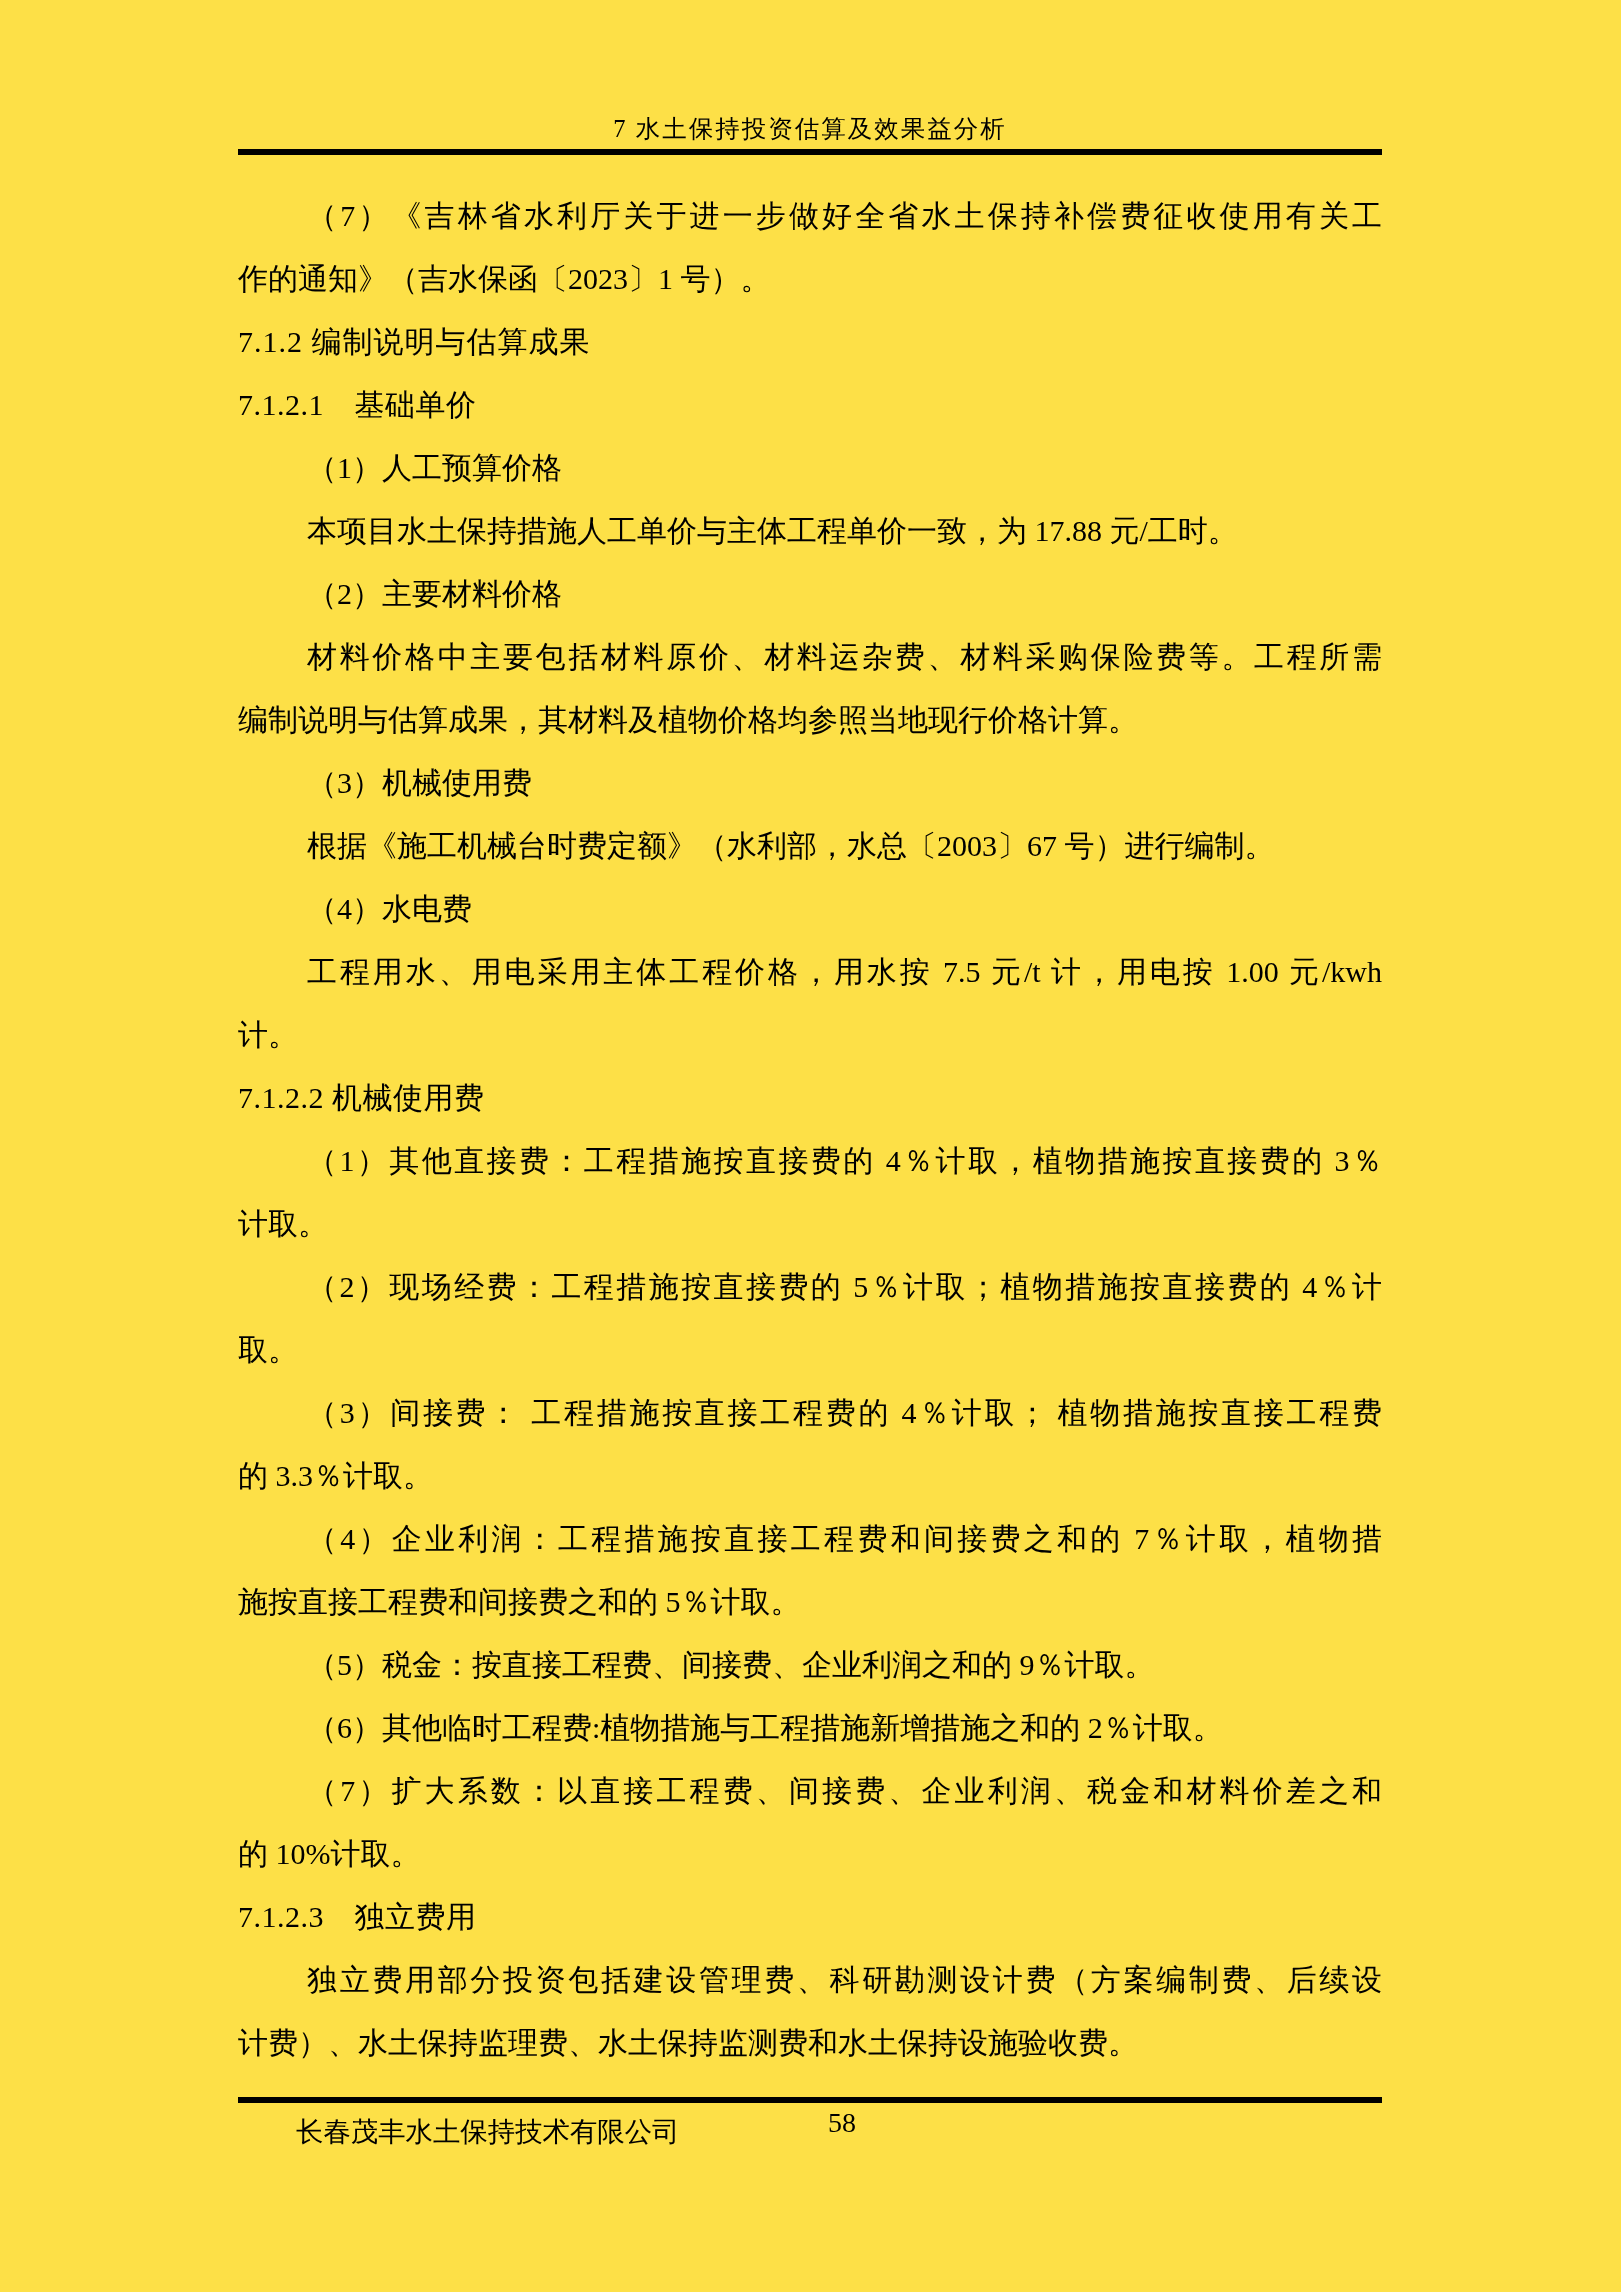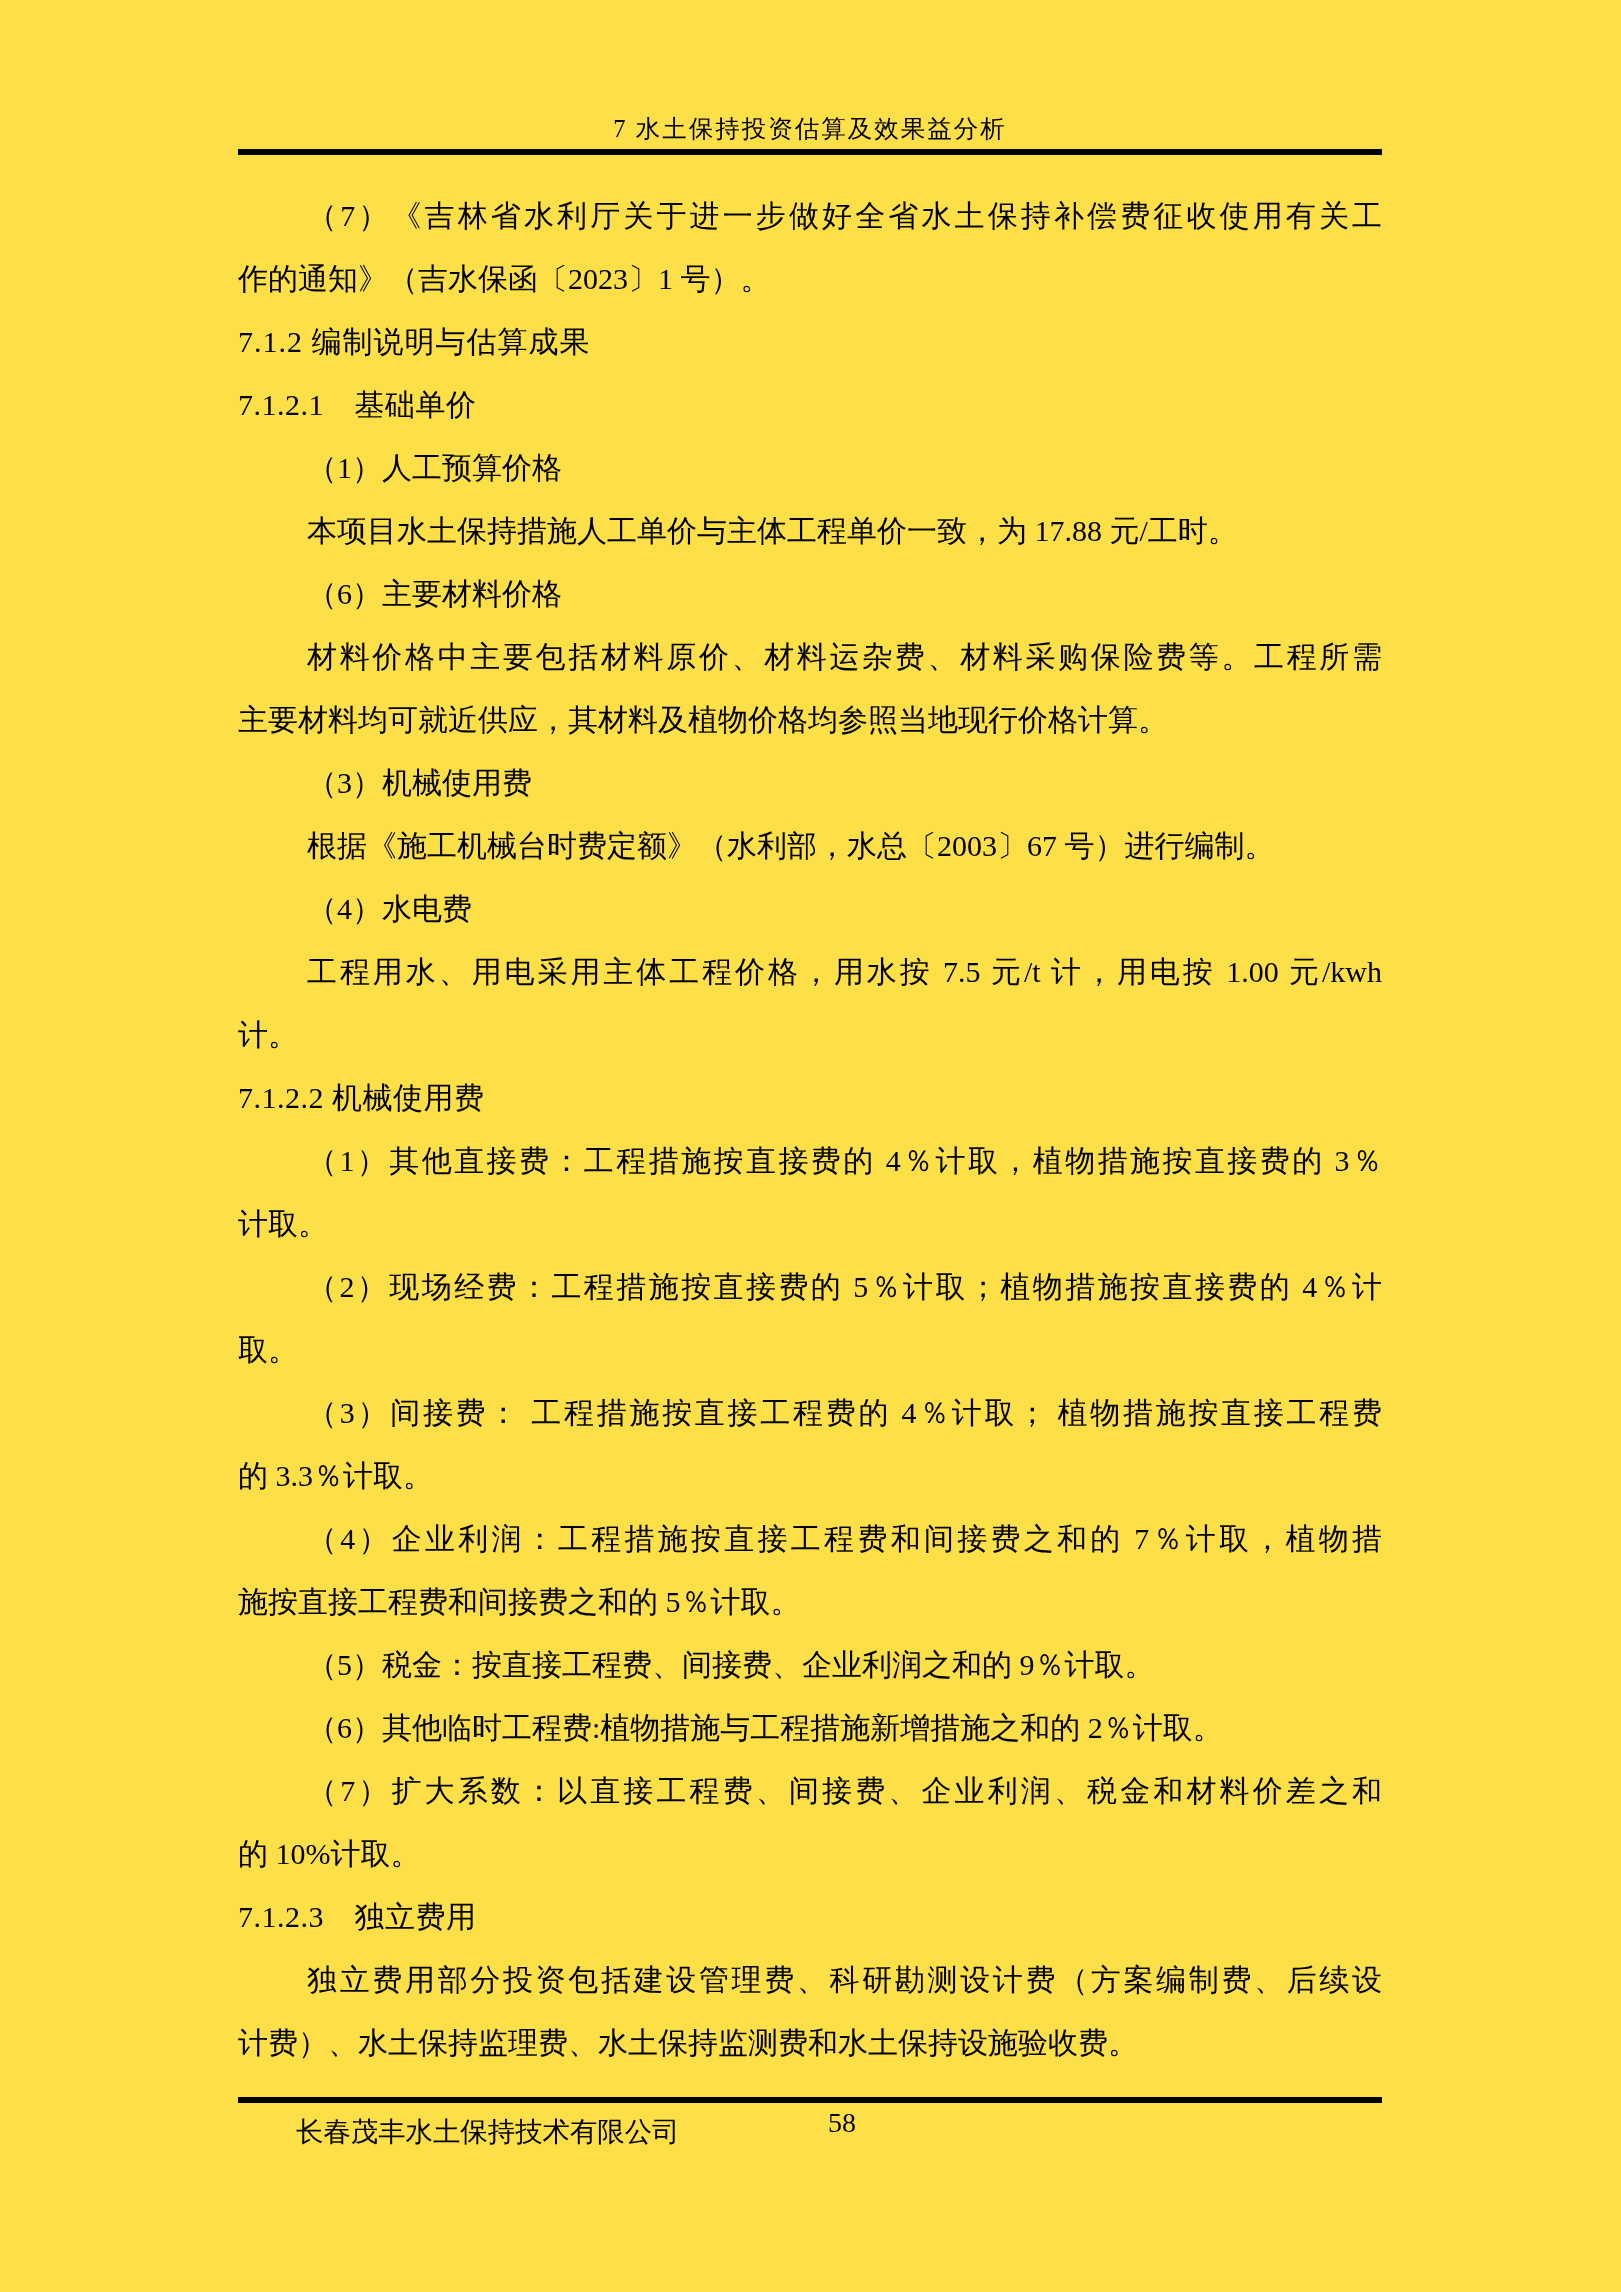--- a/index.html
+++ b/index.html
@@ -83,23 +83,23 @@
   <div class="header-title">7 水土保持投资估算及效果益分析</div>
   <div class="header-rule"></div>
 
   <div class="body-text">
     <div class="ln indent stretch">（7）《吉林省水利厅关于进一步做好全省水土保持补偿费征收使用有关工</div>
     <div class="ln">作的通知》（吉水保函〔2023〕1 号）。</div>
     <div class="ln h2">7.1.2 编制说明与估算成果</div>
     <div class="ln h3">7.1.2.1　基础单价</div>
     <div class="ln indent">（1）人工预算价格</div>
     <div class="ln indent">本项目水土保持措施人工单价与主体工程单价一致，为 17.88 元/工时。</div>
-    <div class="ln indent">（6）主要材料价格</div>
+    <div class="ln indent">（2）主要材料价格</div>
     <div class="ln indent stretch">材料价格中主要包括材料原价、材料运杂费、材料采购保险费等。工程所需</div>
-    <div class="ln">主要材料均可就近供应，其材料及植物价格均参照当地现行价格计算。</div>
+    <div class="ln">编制说明与估算成果，其材料及植物价格均参照当地现行价格计算。</div>
     <div class="ln indent">（3）机械使用费</div>
     <div class="ln indent">根据《施工机械台时费定额》（水利部，水总〔2003〕67 号）进行编制。</div>
     <div class="ln indent">（4）水电费</div>
     <div class="ln indent stretch">工程用水、用电采用主体工程价格，用水按 7.5 元/t 计，用电按 1.00 元/kwh</div>
     <div class="ln">计。</div>
     <div class="ln h3">7.1.2.2 机械使用费</div>
     <div class="ln indent stretch">（1）其他直接费：工程措施按直接费的 4％计取，植物措施按直接费的 3％</div>
     <div class="ln">计取。</div>
     <div class="ln indent stretch">（2）现场经费：工程措施按直接费的 5％计取；植物措施按直接费的 4％计</div>
     <div class="ln">取。</div>

